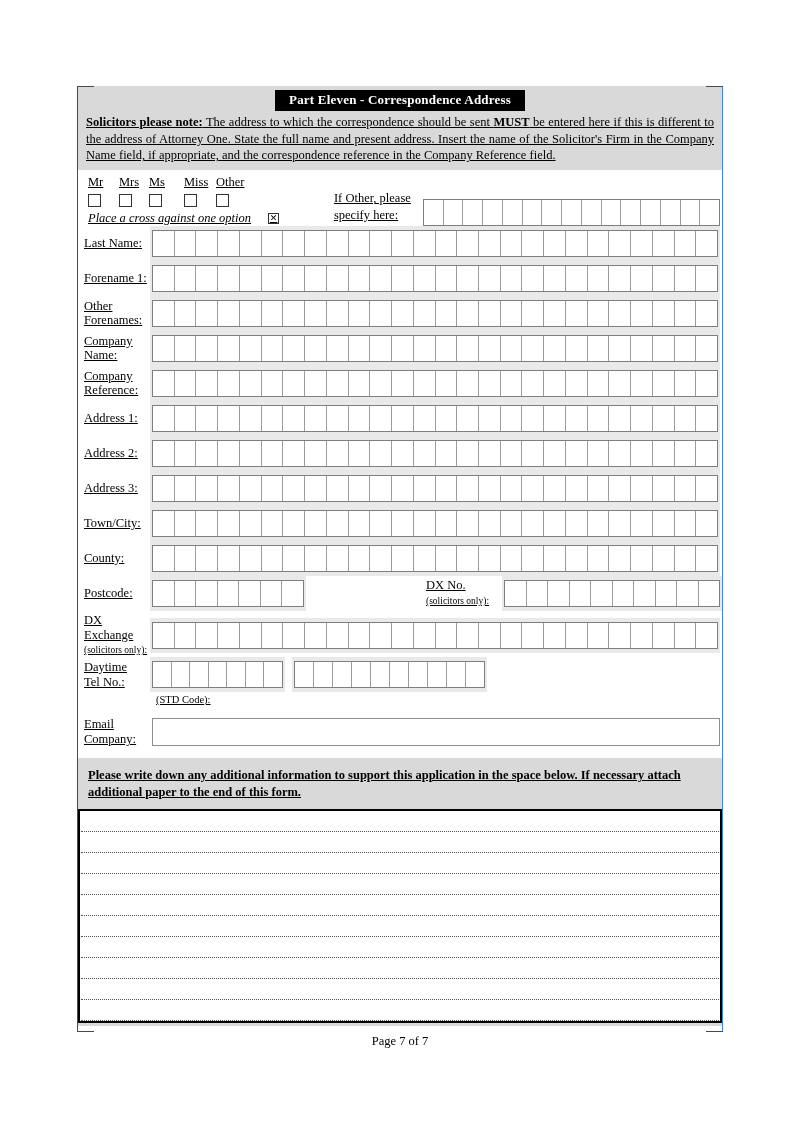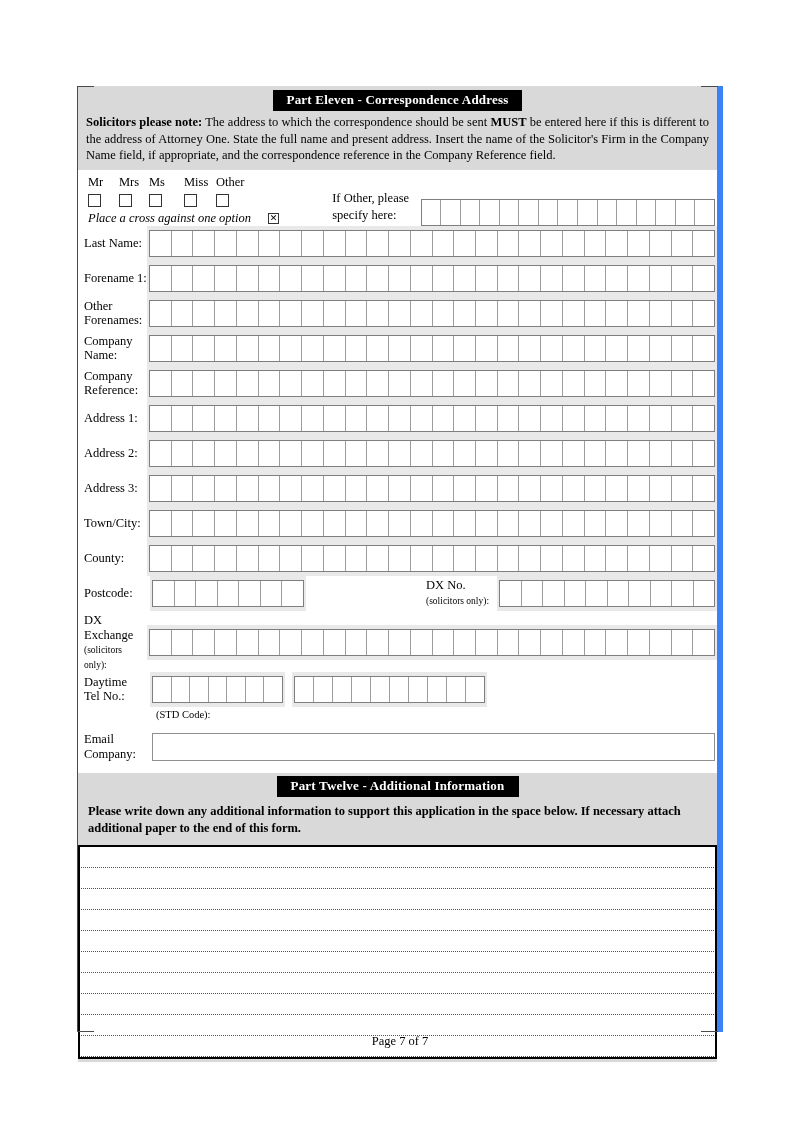--- a/index.html
+++ b/index.html
@@ -3,22 +3,23 @@
 <meta charset="utf-8">
 <style>
   * { margin:0; padding:0; box-sizing:border-box; }
   html,body { background:#fff; }
   body {
     width:800px; height:1130px; position:relative;
     font-family:"Liberation Serif", serif; color:#000;
   }
   .frame {
     position:absolute; left:77px; top:86px; width:646px; height:946px;
-    border-left:1px solid #4a4a4a; border-right:6px solid #3b82f6;
+    border-left:1px solid #4a4a4a; border-right:1px solid #3b82f6;
     background:#fff;
+    text-decoration:underline;
   }
   .tick { position:absolute; width:17px; height:1px; background:#4a4a4a; }
   .tick.tl { top:0; left:-1px; } .tick.tr { top:0; right:-1px; }
   .tick.bl { bottom:0; left:-1px; } .tick.br { bottom:0; right:-1px; }
 
   .section-bar {
     width:-moz-fit-content; width:fit-content; margin:0 auto;
     background:#000; color:#fff; font-weight:bold; font-size:13px;
     padding:2px 14px 3px; text-align:center; letter-spacing:.2px;
   }
@@ -603,21 +604,20 @@
 
   <div class="frow email-row">
     <div class="flabel">
       <span>Email</span><br>
       <span>Company:</span>
     </div>
     <div class="emailbox"></div>
   </div>
 
   <div class="p12">
-    <div class="section-bar">Part Twelve - Additional Information</div>
     <div class="p12-note">Please write down any additional information to support this application in the space below.  If necessary attach additional paper to the end of this form.</div>
     <div class="bigbox">
         <div class="dotline"></div>
         <div class="dotline"></div>
         <div class="dotline"></div>
         <div class="dotline"></div>
         <div class="dotline"></div>
         <div class="dotline"></div>
         <div class="dotline"></div>
         <div class="dotline"></div>

